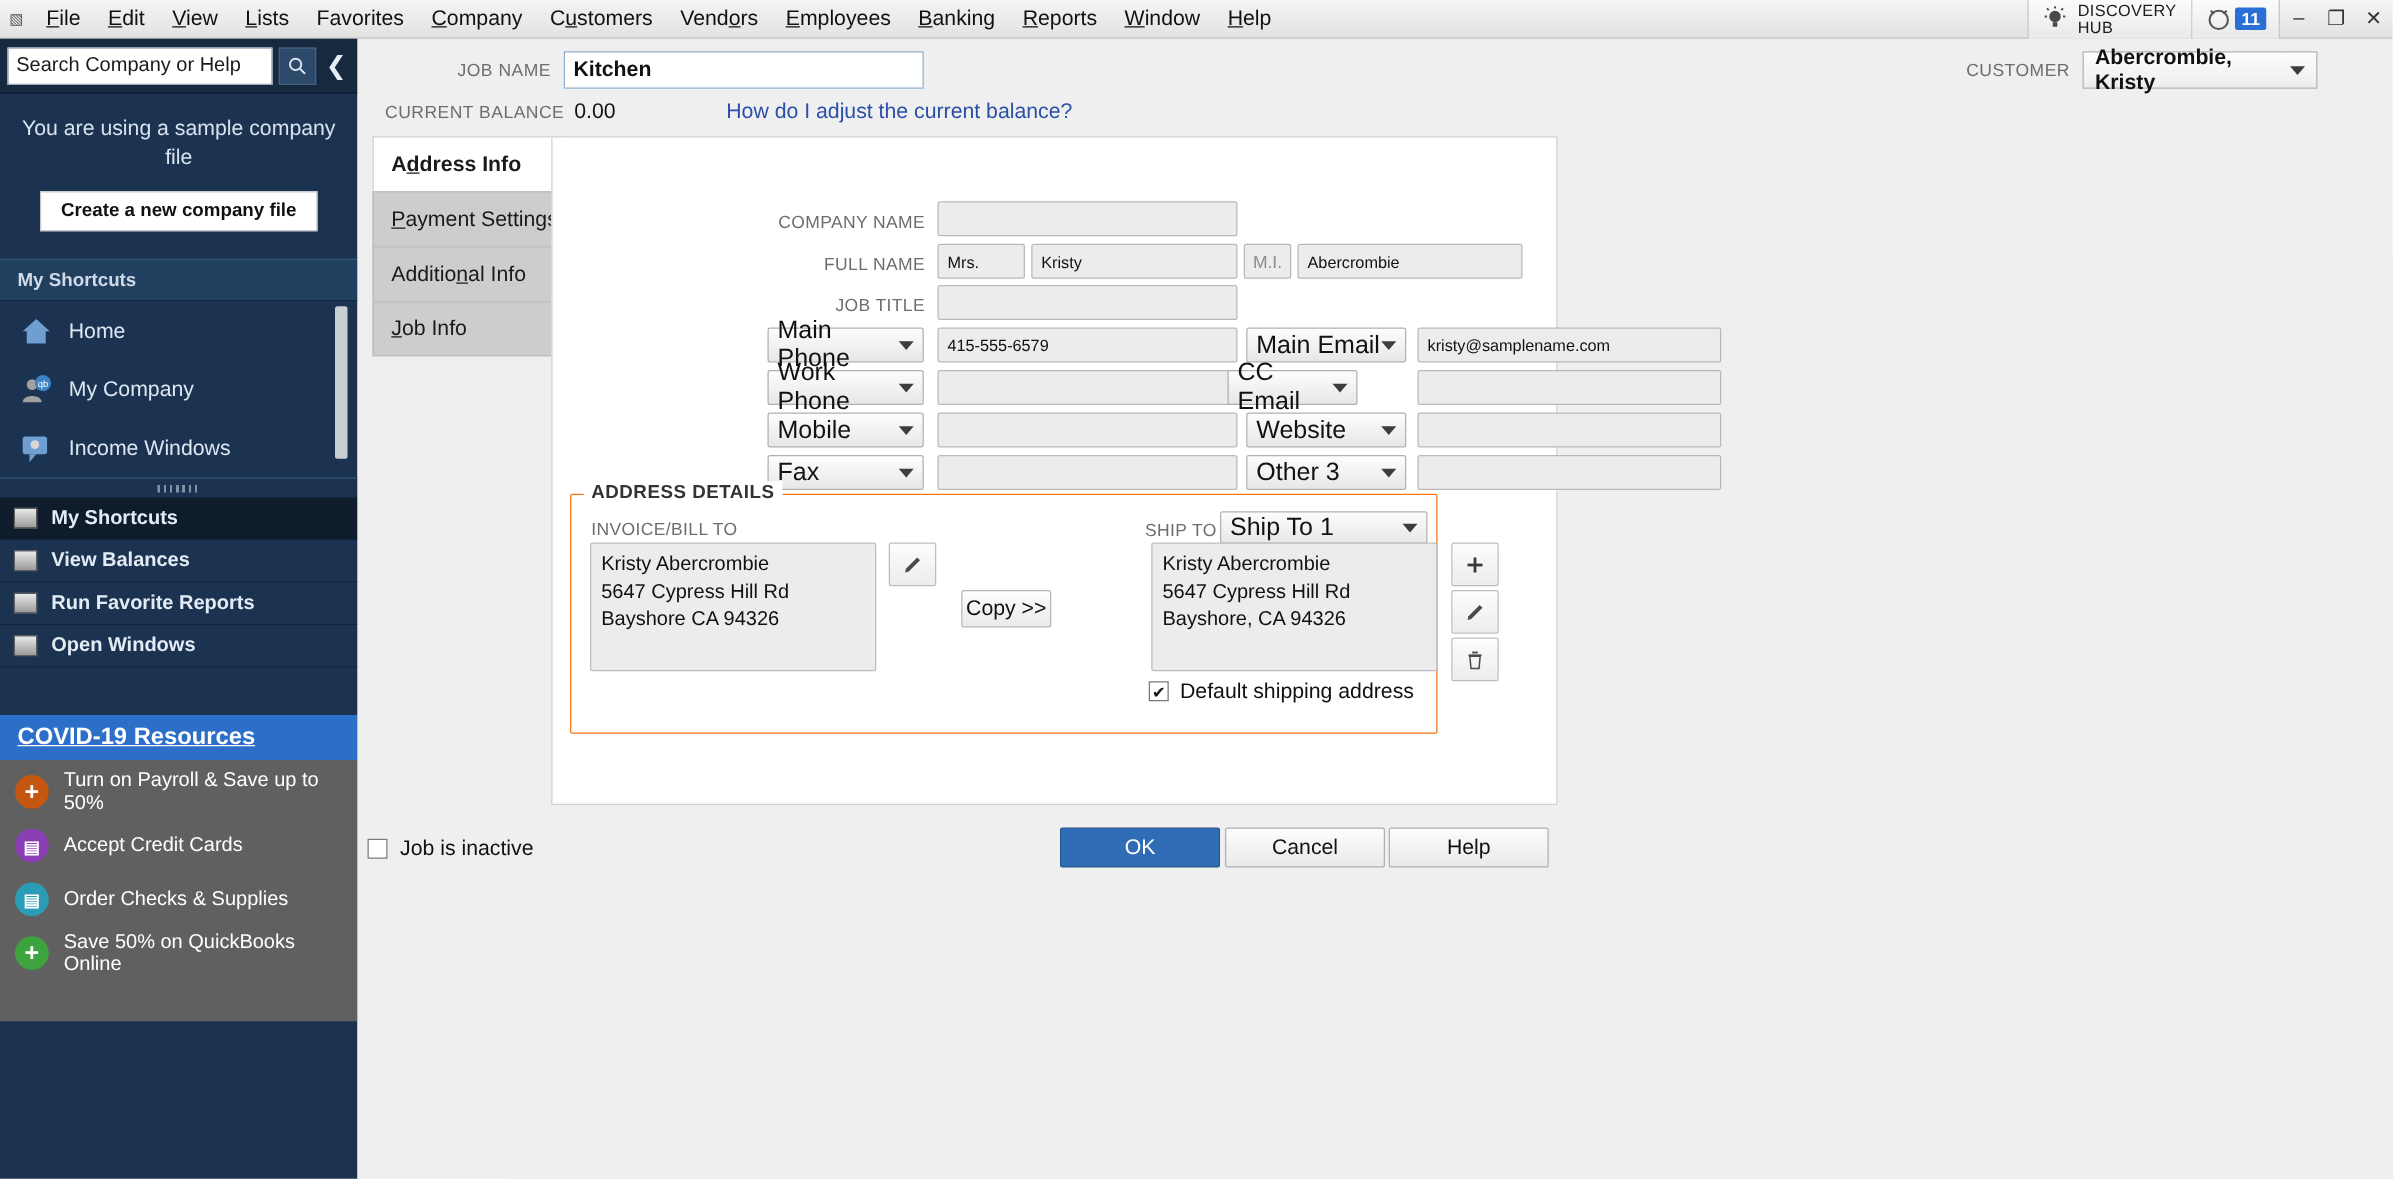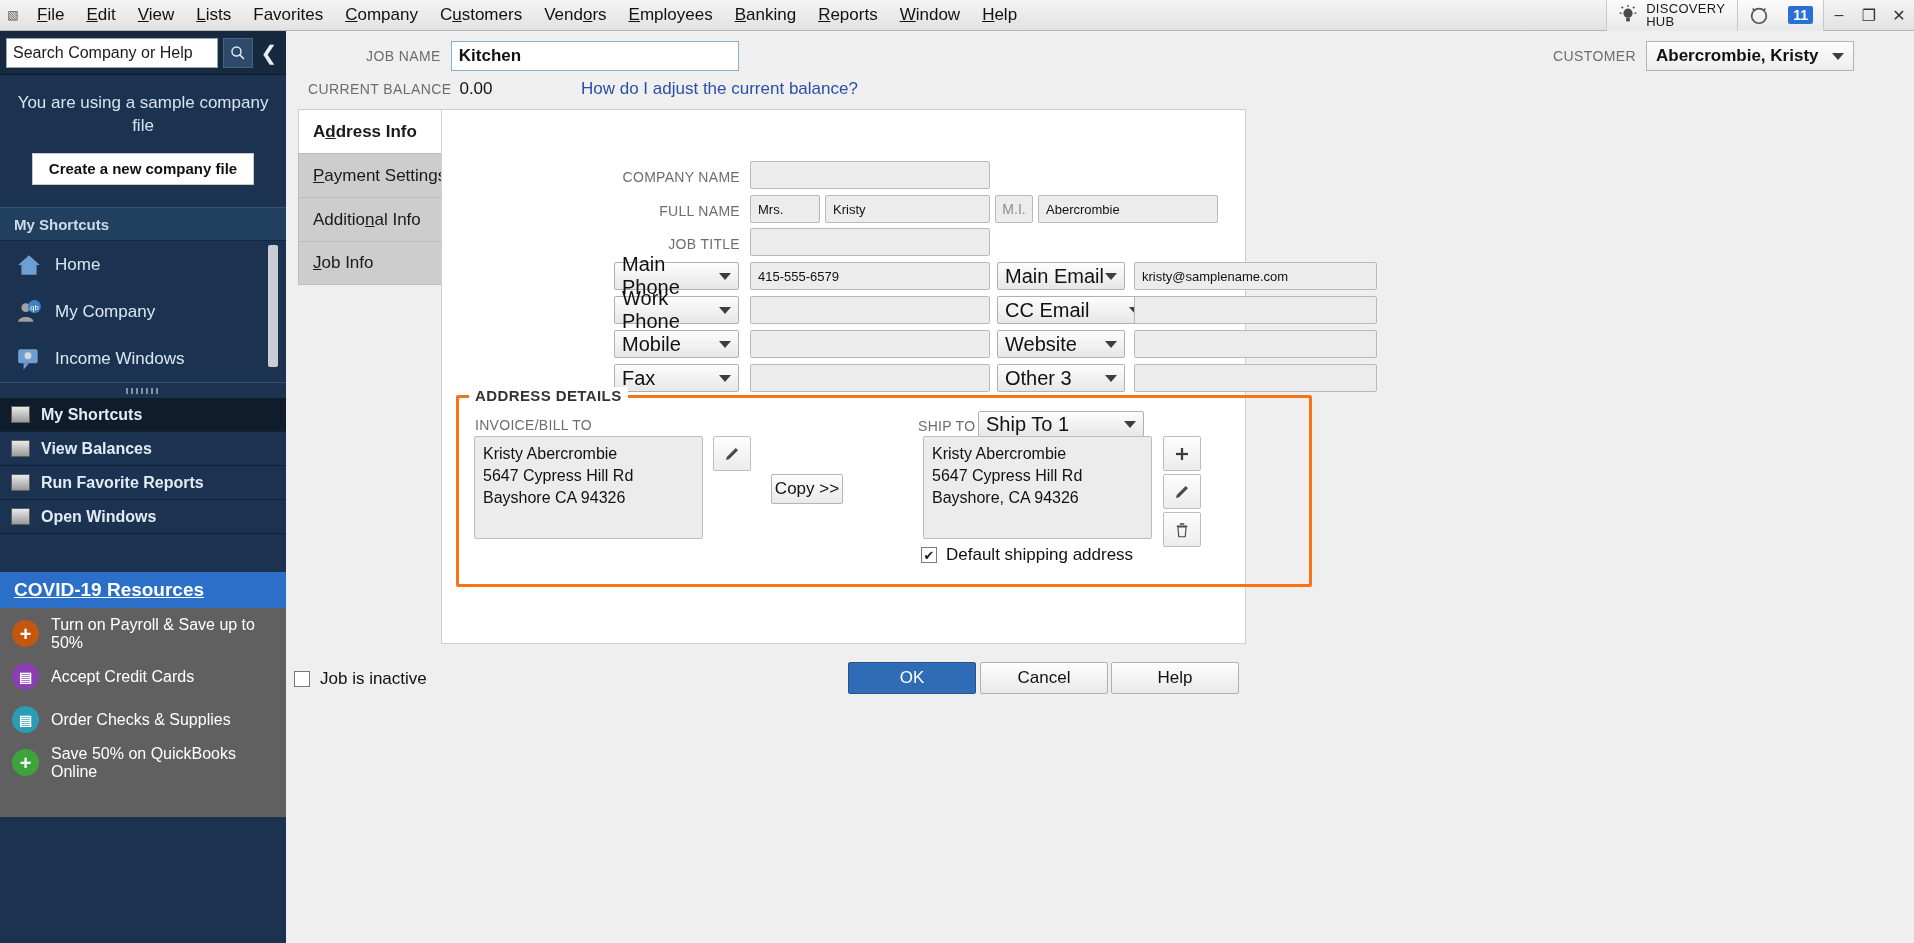--- a/index.html
+++ b/index.html
@@ -36,21 +36,21 @@
     display: flex; align-items: center; gap: 7px;
     padding: 0 12px 0 10px; height: 31px;
     background: linear-gradient(#fbfbfb, #e9e9e9);
     border-left: 1px solid #c8c8c8; border-right: 1px solid #c8c8c8;
   }
   .discovery-txt {
     font-size: 13px; line-height: 13px; color: #1a1a1a; letter-spacing: .3px;
   }
   .bulb { width: 22px; height: 22px; }
   .alarm-wrap {
-    display: flex; align-items: center; gap: 18px;
+    display: flex; align-items: center; gap: 2px;
     padding: 0 10px; height: 31px;
     border-right: 1px solid #c8c8c8;
     background: linear-gradient(#fbfbfb, #e9e9e9);
   }
   .badge {
     background: #2a6fd6; color: #fff; font-size: 14px; font-weight: bold;
     border-radius: 2px; padding: 1px 5px; min-width: 22px; text-align: center;
   }
   .wbtn {
     width: 30px; height: 31px; display: flex; align-items: center;
@@ -164,21 +164,21 @@
     width: 288px; height: 30px; background: #fff;
     border: 1px solid #8faecb; padding: 0 7px;
     font-size: 17px; font-weight: bold; color: #111;
     display: flex; align-items: center;
   }
   .cust-row {
     position: absolute; right: 60px; top: 10px;
     display: flex; align-items: center; gap: 10px;
   }
   .cust-select {
-    width: 208px; height: 30px;
+    width: 188px; height: 30px;
     background: linear-gradient(#fdfdfd,#ededed);
     border: 1px solid #b4b4b4; padding: 0 9px;
     font-size: 17px; font-weight: bold; color: #111;
     display: flex; align-items: center; justify-content: space-between;
   }
   .tri { width:0;height:0;border-left:6px solid transparent;border-right:6px solid transparent;border-top:7px solid #3d3d3d; }
   .balance-row {
     position: absolute; left: 22px; top: 48px;
     display: flex; align-items: baseline; gap: 8px;
   }
@@ -227,22 +227,22 @@
   .mi-box {
     position: absolute; background: #ececec; border: 1px solid #b9b9b9;
     height: 28px; width: 38px; font-size: 14px; color: #8c8c8c;
     display: flex; align-items: center; justify-content: center;
     border-radius: 2px;
   }
 
   
   .group {
     position: absolute; left: 14px; top: 285px;
-    width: 856px; height: 192px;
-    border: 3px solid #f97316; border-radius: 2px;
+    width: 694px; height: 192px;
+    border: 1px solid #f97316; border-radius: 2px;
   }
   .group-title {
     position: absolute; left: 10px; top: -11px;
     background: #fff; padding: 0 6px;
     font-size: 15px; font-weight: bold; color: #333; letter-spacing: .4px;
   }
   .sublabel { position: absolute; font-size: 14px; color: #6d6d6d; letter-spacing: .3px; }
   .addr-box {
     position: absolute; background: #ececec; border: 1px solid #bdbdbd;
     font-size: 16px; color: #111; padding: 6px 8px; line-height: 22px;
@@ -498,21 +498,21 @@
         <span class="tri"></span>
     </div>
     <div class="inp" style="left:308px;top:254px;width:240px"></div>
 
     <div class="sel" style="left:555px;top:152px;width:128px">
       <span>Main Email</span>
         <span class="tri"></span>
     </div>
     <div class="inp" style="left:692px;top:152px;width:243px">kristy@samplename.com</div>
 
-    <div class="sel" style="left:555px;top:186px;width:152px">
+    <div class="sel" style="left:540px;top:186px;width:104px">
       <span>CC Email</span>
         <span class="tri"></span>
     </div>
     <div class="inp" style="left:692px;top:186px;width:243px"></div>
 
     <div class="sel" style="left:555px;top:220px;width:128px">
       <span>Website</span>
         <span class="tri"></span>
     </div>
     <div class="inp" style="left:692px;top:220px;width:243px"></div>

